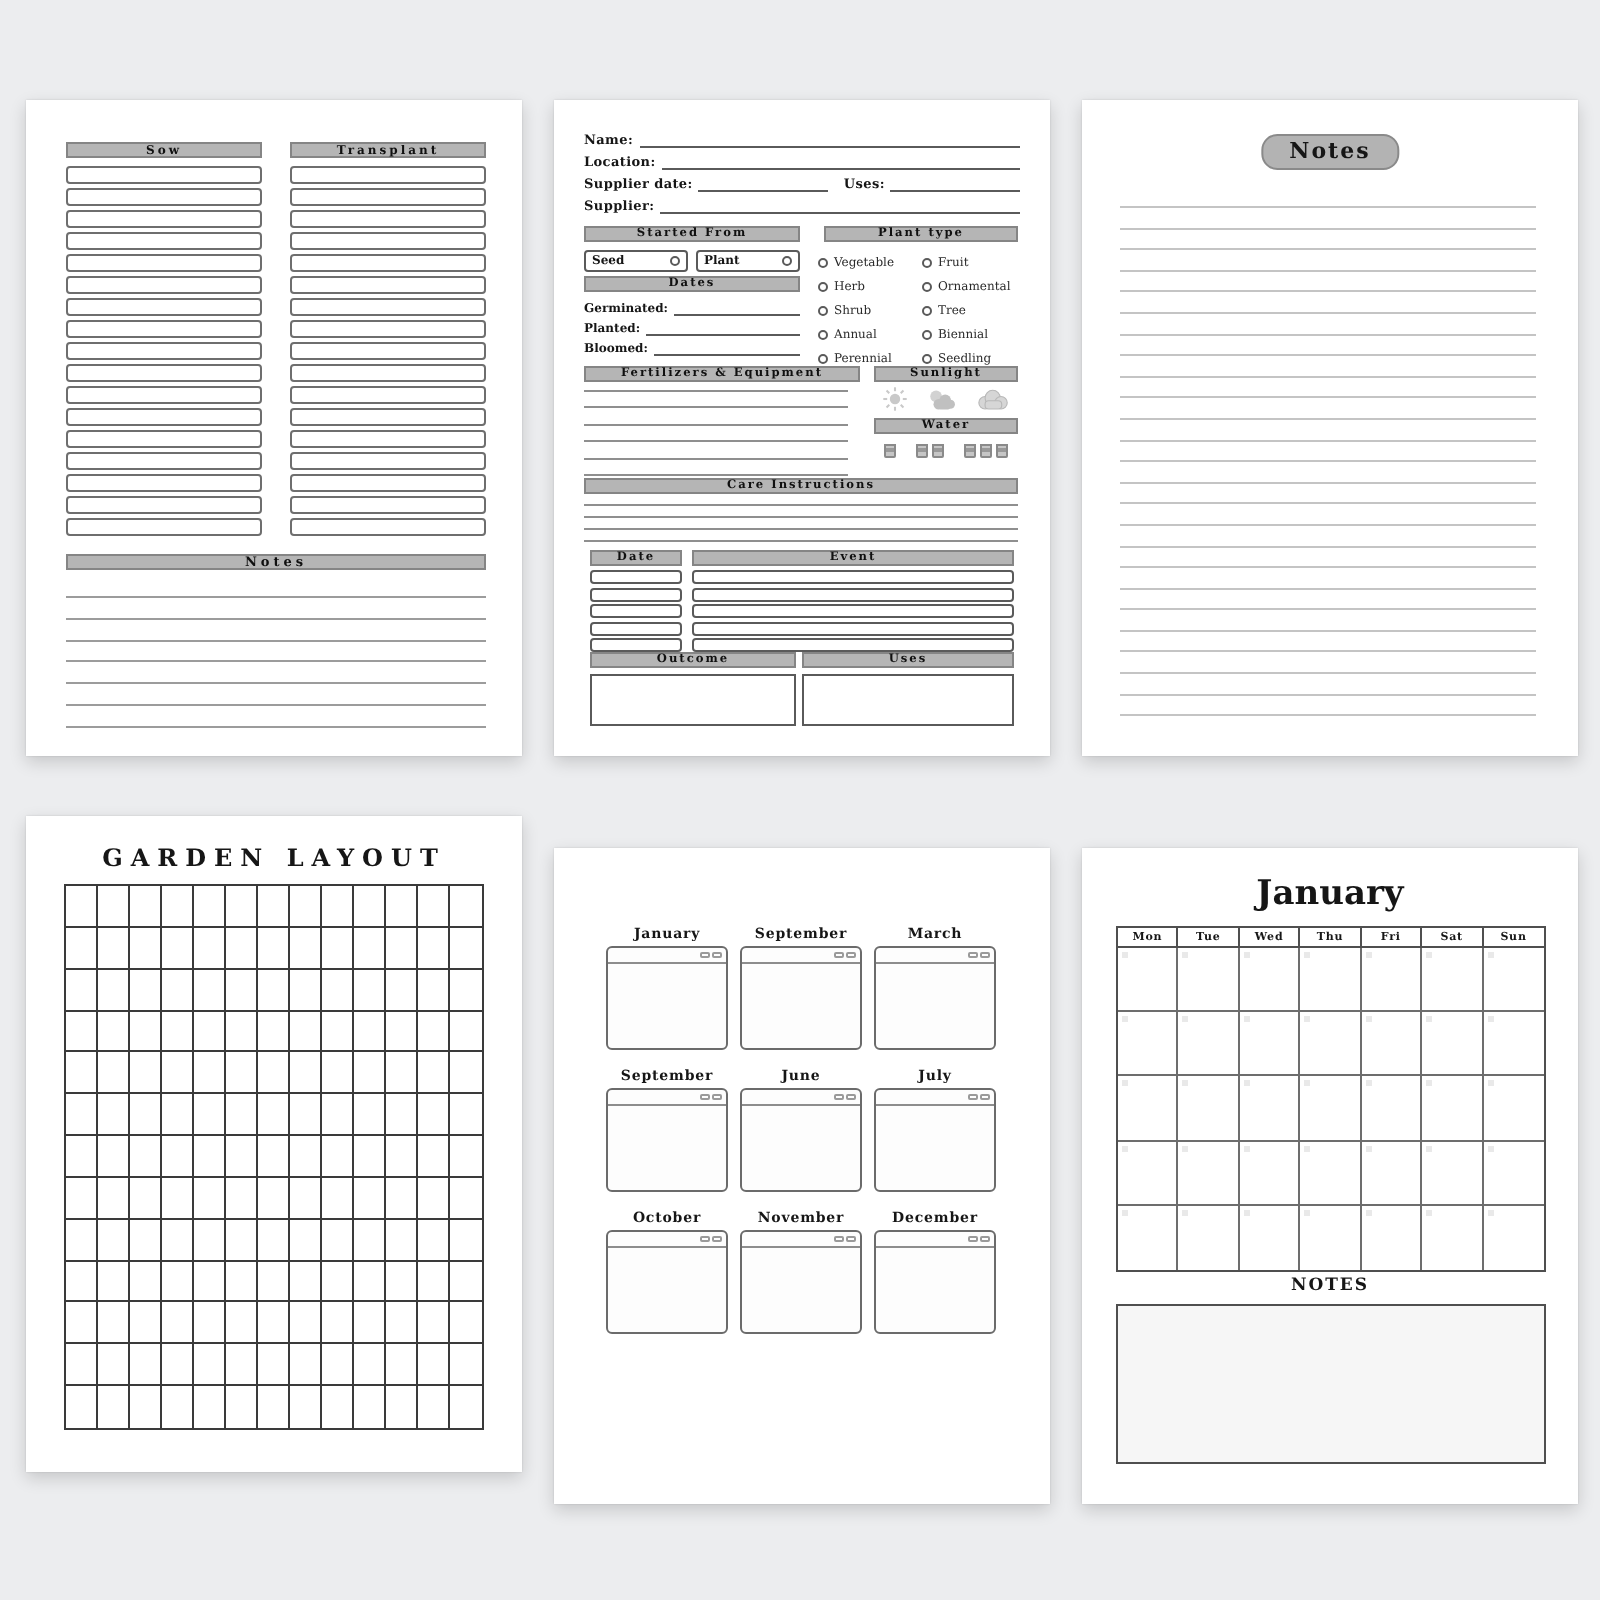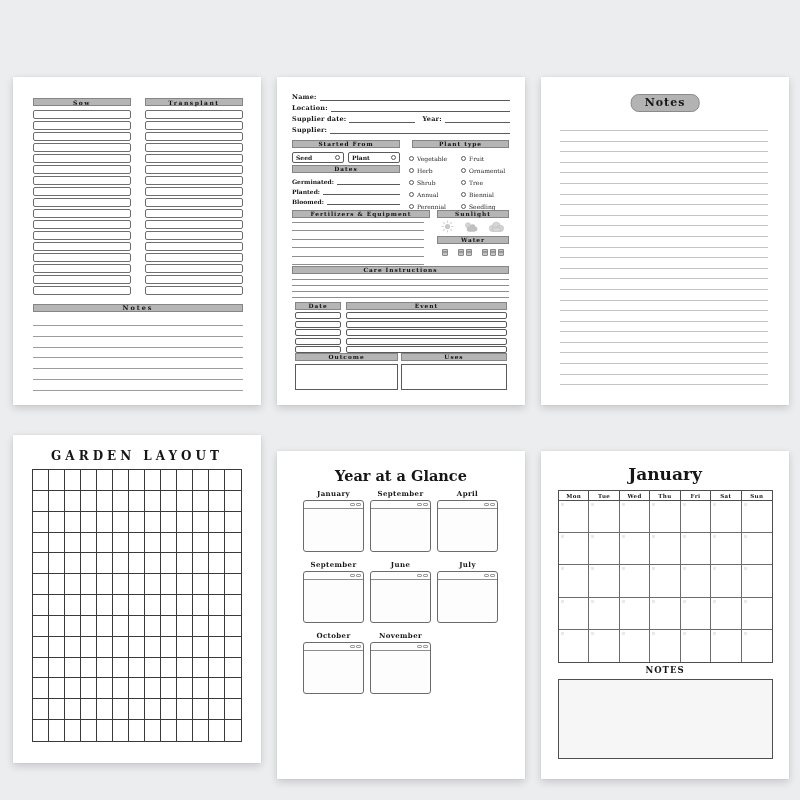--- a/index.html
+++ b/index.html
@@ -3,21 +3,21 @@
 <meta charset="utf-8">
 <style>
   html,body{margin:0;padding:0;}
   body{
     width:800px;height:800px;position:relative;
     background:#ecedef;
     font-family:"DejaVu Serif","Liberation Serif",serif;
     color:#161616;
   }
   .page{position:absolute;width:248px;height:328px;background:#ffffff;
-    box-shadow:0 3px 8px rgba(0,0,0,.16),0 0 1px rgba(0,0,0,.12);margin-top:27px;}
+    box-shadow:0 3px 8px rgba(0,0,0,.16),0 0 1px rgba(0,0,0,.12);}
   #p1{left:13px;top:50px}#p2{left:277px;top:50px}#p3{left:541px;top:50px}
   #p4{left:13px;top:408px}#p5{left:277px;top:424px}#p6{left:541px;top:424px}
 
   
   .hbar{background:#b5b5b5;border:1px solid #858585;box-sizing:border-box;
     text-align:center;font-weight:bold;color:#101010;}
   .line{height:0;border-top:1px solid #9c9c9c;}
   .ul{flex:1;border-bottom:1px solid #5a5a5a;height:6px;margin-left:3px;}
 
   
@@ -187,21 +187,21 @@
     <span>Name:</span>
       <span class="ul"></span>
   </div>
   <div class="fld" id="f-loc">
     <span>Location:</span>
       <span class="ul"></span>
   </div>
   <div class="fld" id="f-pd">
     <span>Supplier date:</span>
       <span class="ul"></span>
-    <span class="lbl2">Year:</span>
+    <span class="lbl2">Uses:</span>
       <span class="ul"></span>
   </div>
   <div class="fld" id="f-sup">
     <span>Supplier:</span>
       <span class="ul"></span>
   </div>
 
   <div class="bar" id="sf-bar">Started From</div>
   <div class="bar" id="pt-bar">Plant type</div>
   <div class="opt-box" id="seed-box">
@@ -570,42 +570,41 @@
       <div class="gcell nb"></div>
       <div class="gcell nb"></div>
       <div class="gcell nb"></div>
       <div class="gcell nb"></div>
       <div class="gcell nb"></div>
       <div class="gcell nr nb"></div>
     </div>
 </div>
 
 <div class="page" id="p5">
-  <div class="p5-title">Year at a Glance</div>
   <div class="months" id="months-grid">
       <div>
         <div class="month-label">January</div>
         <div class="mbox">
           <div class="mtop">
             <div class="mbtn"></div>
             <div class="mbtn"></div>
           </div>
         </div>
       </div>
       <div>
         <div class="month-label">September</div>
         <div class="mbox">
           <div class="mtop">
             <div class="mbtn"></div>
             <div class="mbtn"></div>
           </div>
         </div>
       </div>
       <div>
-        <div class="month-label">April</div>
+        <div class="month-label">March</div>
         <div class="mbox">
           <div class="mtop">
             <div class="mbtn"></div>
             <div class="mbtn"></div>
           </div>
         </div>
       </div>
       <div>
         <div class="month-label">September</div>
         <div class="mbox">
@@ -637,20 +636,29 @@
         <div class="month-label">October</div>
         <div class="mbox">
           <div class="mtop">
             <div class="mbtn"></div>
             <div class="mbtn"></div>
           </div>
         </div>
       </div>
       <div>
         <div class="month-label">November</div>
+        <div class="mbox">
+          <div class="mtop">
+            <div class="mbtn"></div>
+            <div class="mbtn"></div>
+          </div>
+        </div>
+      </div>
+      <div>
+        <div class="month-label">December</div>
         <div class="mbox">
           <div class="mtop">
             <div class="mbtn"></div>
             <div class="mbtn"></div>
           </div>
         </div>
       </div>
     </div>
 </div>
 

